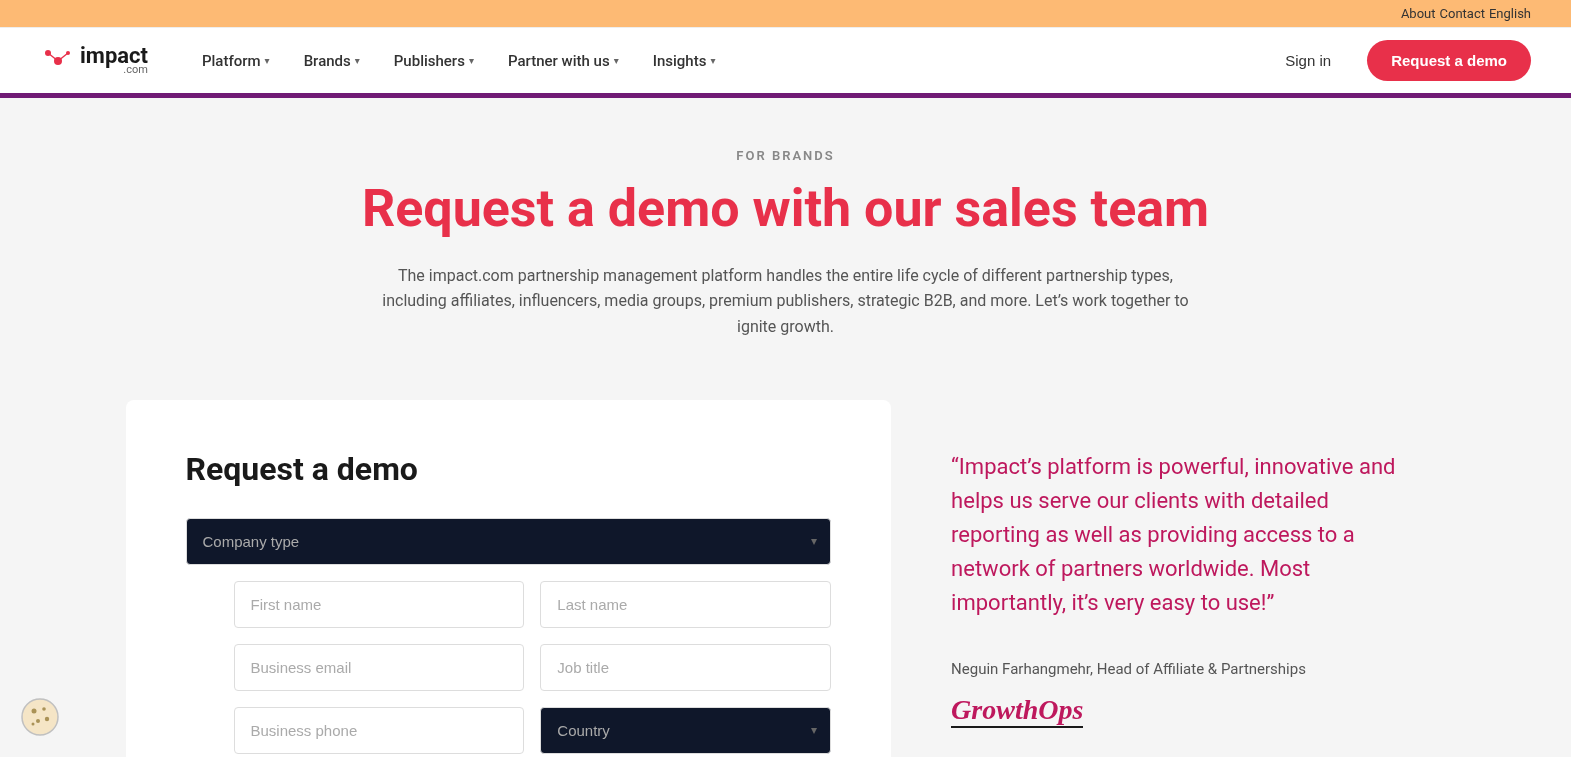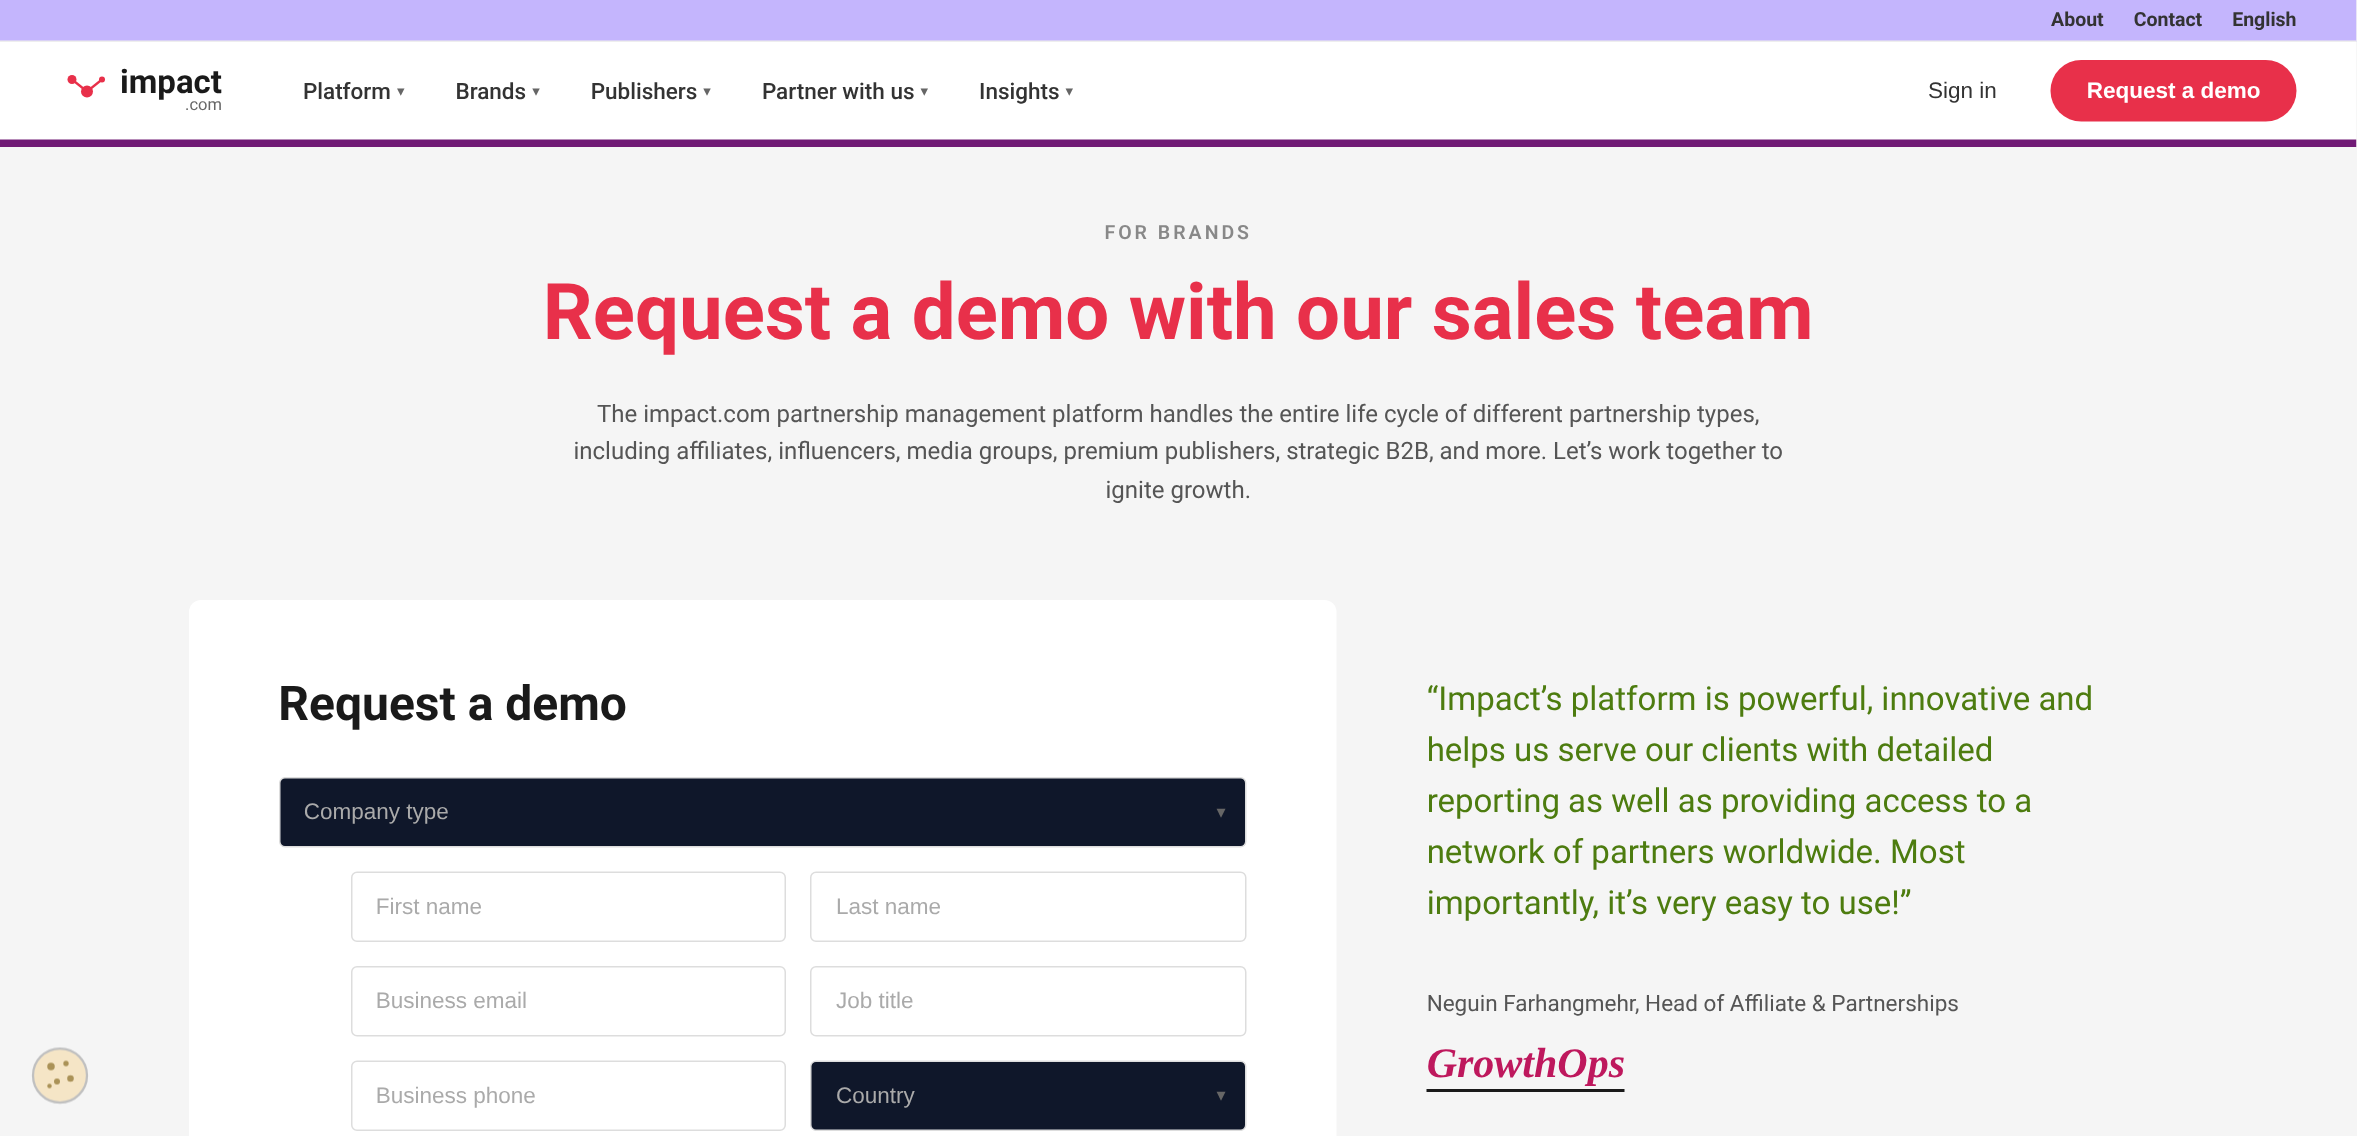--- a/index.html
+++ b/index.html
@@ -4,25 +4,24 @@
   <style>
     * { box-sizing: border-box; margin: 0; padding: 0; }
     body { font-family: -apple-system, BlinkMacSystemFont, 'Segoe UI', Roboto, sans-serif; background: #f5f5f5; color: #333; }
 
     
     .top-bar {
       display: flex;
       justify-content: flex-end;
       align-items: center;
       padding: 6px 40px;
-      background: #c4b5fd;
+      background: #fdba74;
       border-bottom: 1px solid #eee;
       font-size: 13px;
-      gap: 20px;
-      font-weight: bold;
+      gap: 4px;
     }
     .top-bar a {
       text-decoration: none;
       color: #333;
       cursor: pointer;
     }
 
     
     .navbar {
       display: flex;
@@ -210,21 +209,21 @@
     .testimonial-panel {
       flex: 1;
       padding: 50px 50px 50px 60px;
       display: flex;
       flex-direction: column;
       justify-content: space-between;
     }
     .testimonial-quote {
       font-size: 22px;
       font-weight: 400;
-      color: #4d7c0f;
+      color: #be185d;
       line-height: 1.55;
       margin-bottom: 40px;
     }
     .testimonial-author {
       font-size: 15px;
       color: #555;
       margin-bottom: 16px;
       margin-top: 36px;
     }
     .company-logo-text {

